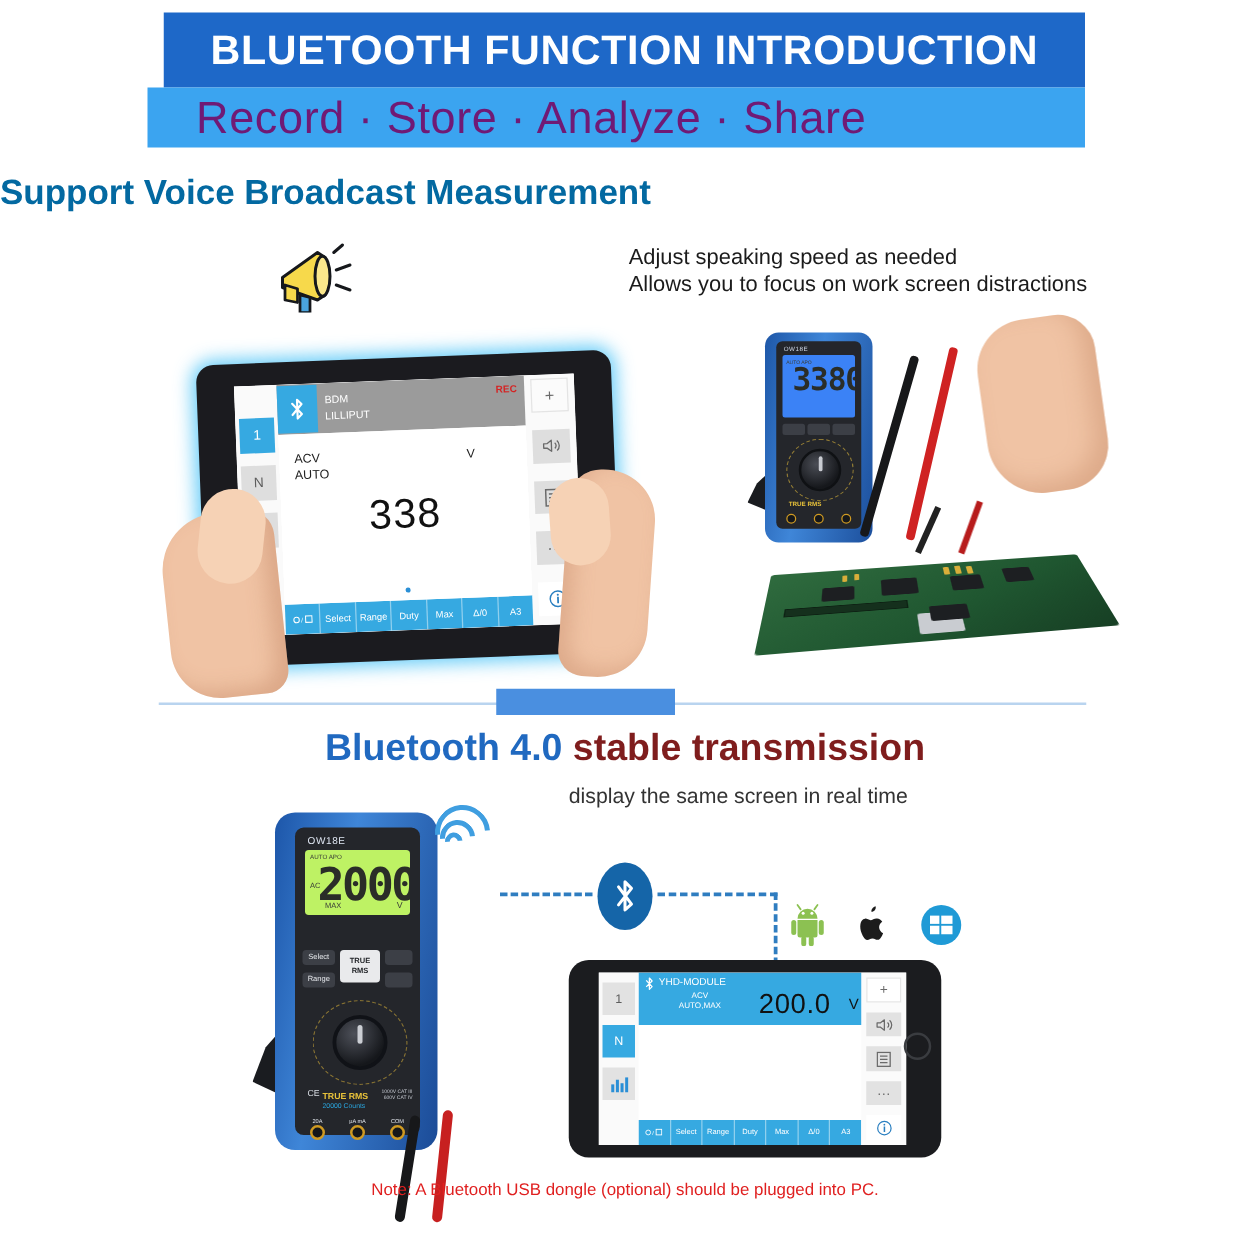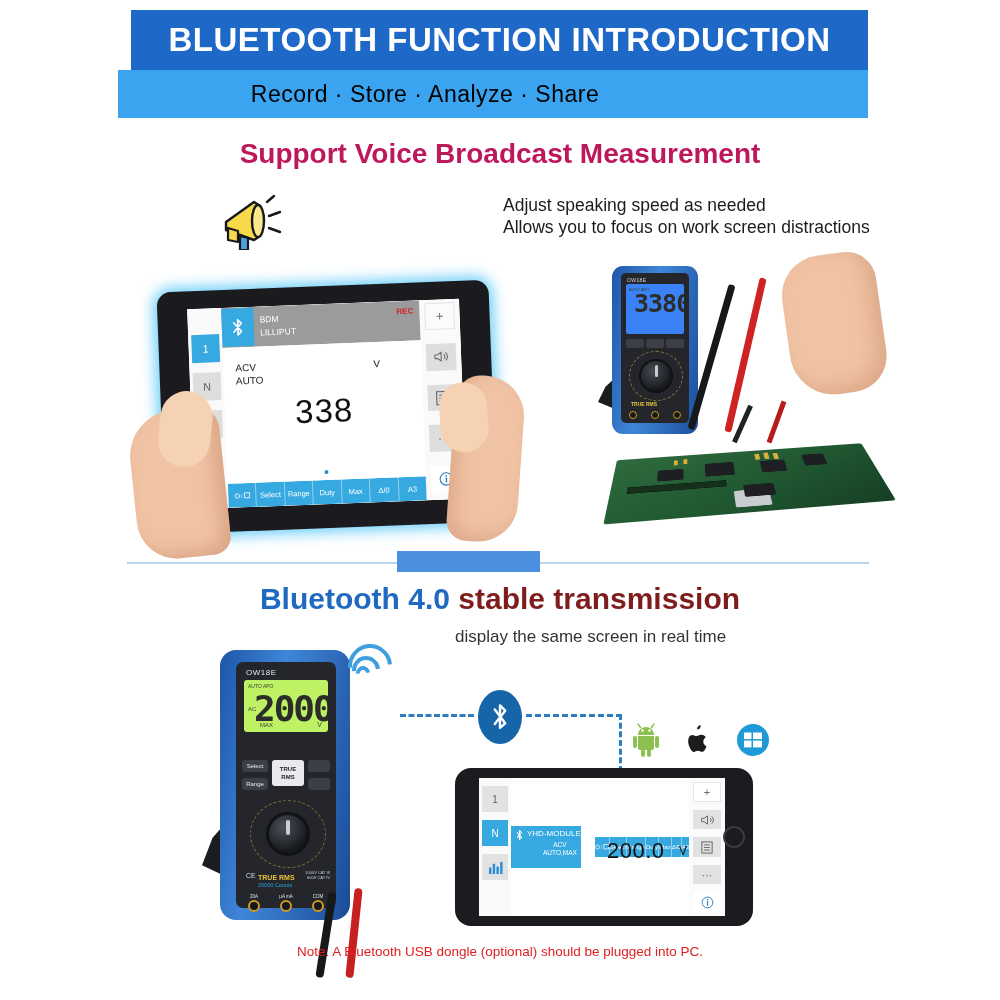--- a/index.html
+++ b/index.html
@@ -18,31 +18,31 @@
   }
   .band-dark .title {
     color: #ffffff; font-weight: bold; font-size: 33px; letter-spacing: 0.5px;
     font-family: "Liberation Sans", sans-serif; white-space: nowrap;
   }
   .band-light {
     position: absolute; left: 118px; top: 70px; width: 614px; height: 48px;
     background: #3ba4f0; display: flex; align-items: center; justify-content: center;
   }
   .band-light .subtitle {
-    color: #000000; font-size: 23px; letter-spacing: 0.5px; white-space: nowrap;
+    color: #701a75; font-size: 36px; letter-spacing: 0.5px; white-space: nowrap;
   }
   .band-light-right {
     position: absolute; left: 732px; top: 70px; width: 136px; height: 48px;
     background: #3ba4f0;
   }
 
   
   .h-voice {
-    position: absolute; left: 0; top: 138px; width: 1000px; text-align: center;
-    color: #be185d; font-size: 28px; font-weight: bold;
+    position: absolute; left: 0; top: 138px; width: 1000px; 
+    color: #0369a1; font-size: 28px; font-weight: bold;
   }
   .h-bt {
     position: absolute; left: 0; top: 582px; width: 1000px; text-align: center;
     font-size: 30px; font-weight: bold;
   }
   .h-bt .blue { color: #2069c0; }
   .h-bt .gray { color: #7f1d1d; }
 
   
   .megablock { position: absolute; left: 218px; top: 192px; width: 560px; height: 60px; }
@@ -282,21 +282,21 @@
 
   
   .phone-scene { position:absolute; left:455px; top:768px; width:320px; height:170px;}
   .phone-body {
     position:absolute; left:0; top:0; width:298px; height:158px; background:#1b1c1f;
     border-radius: 16px;
   }
   .phone-screen { position:absolute; left:24px; top:10px; width:246px; height:138px; background:#fff; overflow:hidden; display:flex;}
   .phone-home { position:absolute; right:8px; top:58px; width:22px; height:22px; border:2px solid #3a3c40; border-radius:50%;}
   .p-left { width:32px; background:#fafafa; padding-top:4px;}
-  .p-center { flex:1; display:flex; flex-direction:row;align-items:center;}
+  .p-center { flex:1; display:flex; flex-direction:column;}
   .p-right { width:36px; background:#fbfbfb; display:flex; flex-direction:column; align-items:center;}
   .p-head { height:42px; background:#36a9e1; position:relative; display:flex; align-items:flex-start;}
   .p-head .dev { margin:3px 0 0 16px; color:#fff; font-size:8px;}
   .p-head .bt { position:absolute; left:4px; top:3px; color:#fff; font-size:9px;}
   .p-head .mode { position:absolute; left:32px; top:15px; color:#fff; font-size:6.5px; line-height:8px; text-align:center;}
   .p-head .val { position:absolute; left:96px; top:12px; color:#111; font-size:22px; letter-spacing:0.5px;}
   .p-head .unit { position:absolute; left:168px; top:18px; color:#111; font-size:12px;}
   .p-body { flex:1; background:#fff;}
   .p-toolbar { height:20px; display:flex; background:#36a9e1;}
   .p-toolbar .tb { flex:1; display:flex; align-items:center; justify-content:center; color:#fff; font-size:6px; border-right:1px solid rgba(255,255,255,.45);}

